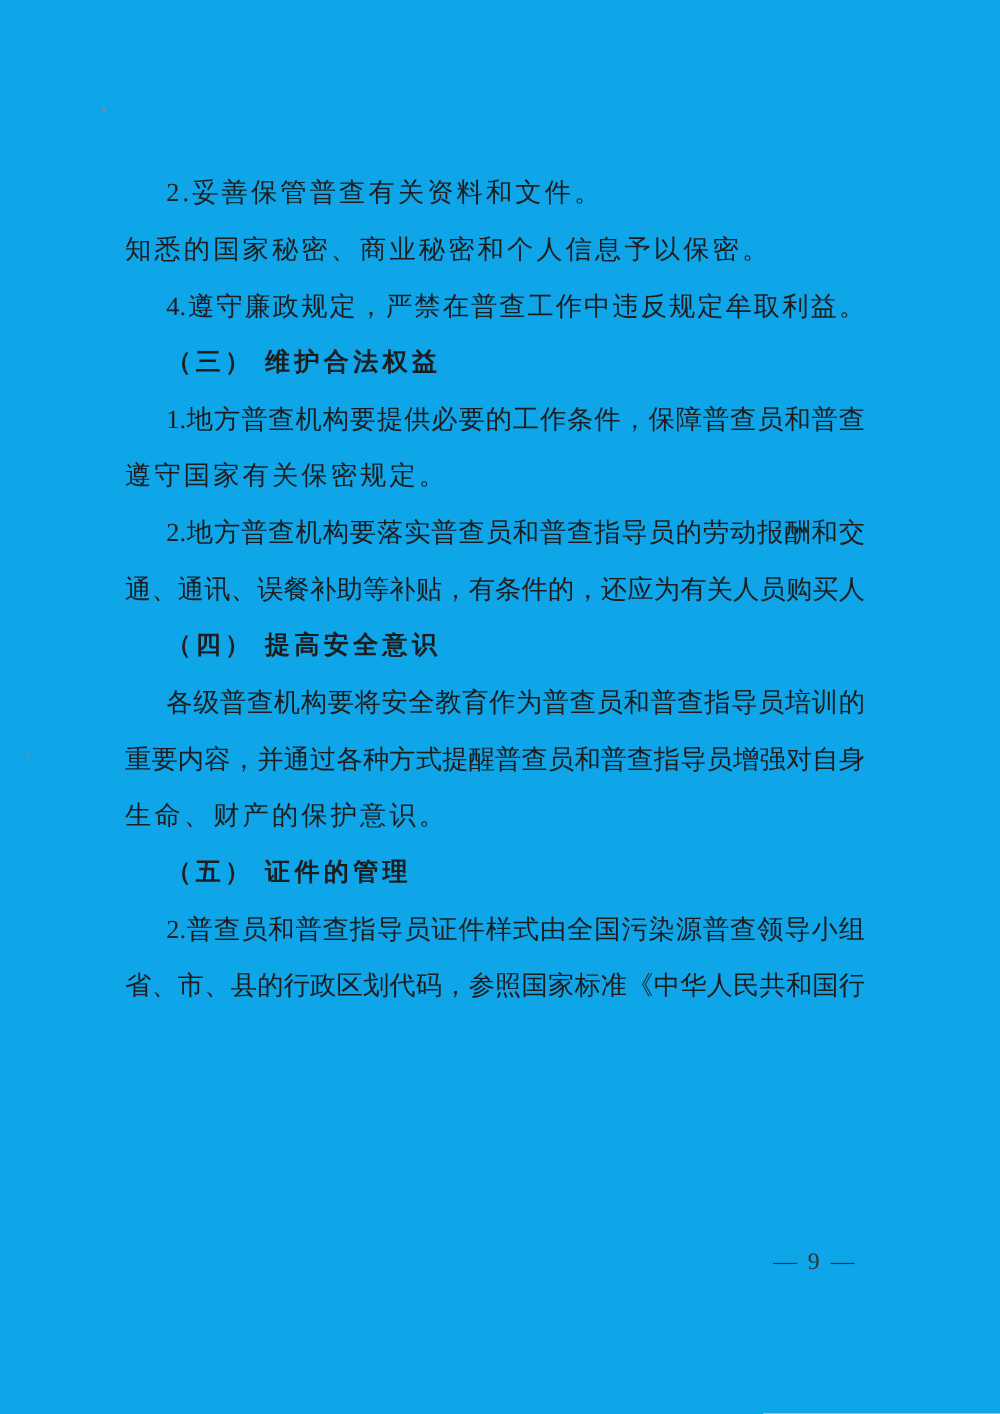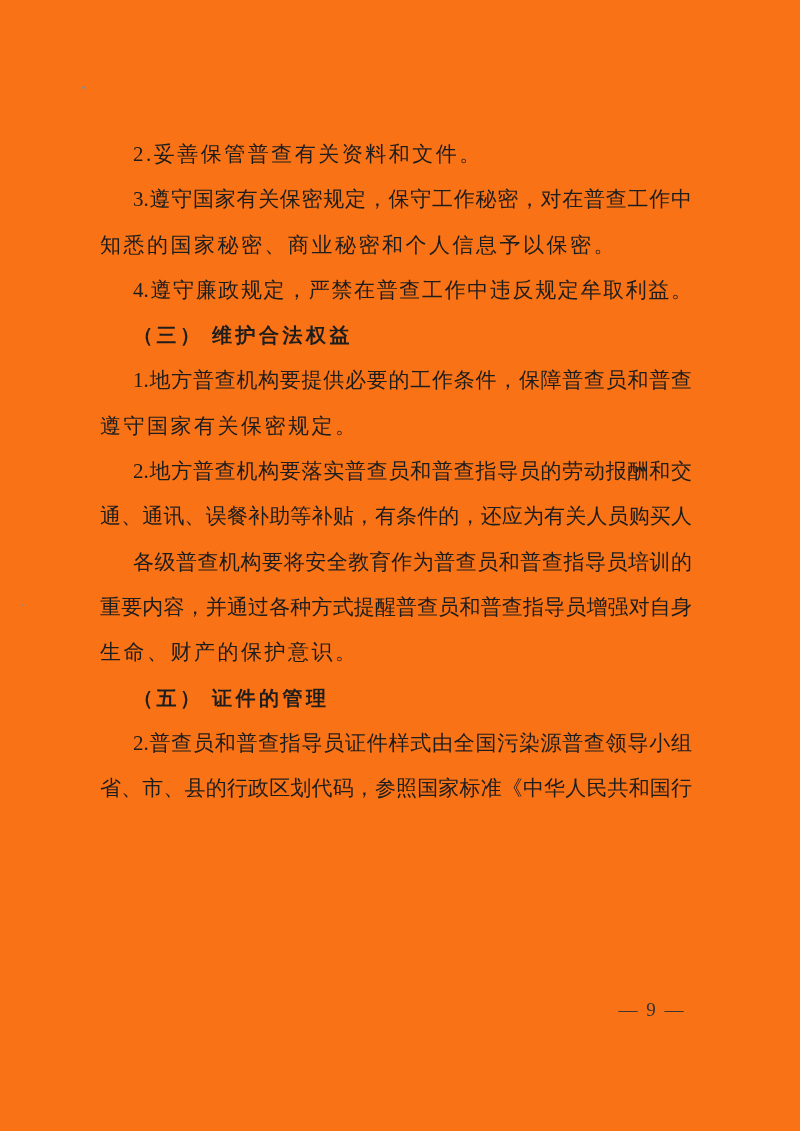--- a/index.html
+++ b/index.html
@@ -4,21 +4,21 @@
 <style>
   html, body {
     margin: 0;
     padding: 0;
     background: #ffffff;
   }
   .page {
     position: relative;
     width: 800px;
     height: 1131px;
-    background: #f97316;
+    background: #0ea5e9;
     overflow: hidden;
     font-family: "Liberation Serif", "DejaVu Serif", serif;
     color: #1d1d1d;
   }
   .doc-body {
     position: absolute;
     left: 100px;
     top: 132px;
     width: 592px;
   }
@@ -69,28 +69,28 @@
 </head>
 <body>
 
 <div class="page">
 
   <span class="speck s1"></span>
   <span class="speck s2"></span>
 
   <main class="doc-body">
     <p class="ln indent">2.妥善保管普查有关资料和文件。</p>
-    <p class="ln indent just">3.遵守国家有关保密规定，保守工作秘密，对在普查工作中</p>
     <p class="ln">知悉的国家秘密、商业秘密和个人信息予以保密。</p>
     <p class="ln indent just">4.遵守廉政规定，严禁在普查工作中违反规定牟取利益。</p>
     <p class="ln indent head">（三） 维护合法权益</p>
     <p class="ln indent just">1.地方普查机构要提供必要的工作条件，保障普查员和普查</p>
     <p class="ln">遵守国家有关保密规定。</p>
     <p class="ln indent just">2.地方普查机构要落实普查员和普查指导员的劳动报酬和交</p>
     <p class="ln just">通、通讯、误餐补助等补贴，有条件的，还应为有关人员购买人</p>
+    <p class="ln indent head">（四） 提高安全意识</p>
     <p class="ln indent just">各级普查机构要将安全教育作为普查员和普查指导员培训的</p>
     <p class="ln just">重要内容，并通过各种方式提醒普查员和普查指导员增强对自身</p>
     <p class="ln">生命、财产的保护意识。</p>
     <p class="ln indent head">（五） 证件的管理</p>
     <p class="ln indent just">2.普查员和普查指导员证件样式由全国污染源普查领导小组</p>
     <p class="ln just">省、市、县的行政区划代码，参照国家标准《中华人民共和国行</p>
   </main>
 
   <div class="pagenum">— 9 —</div>
 

